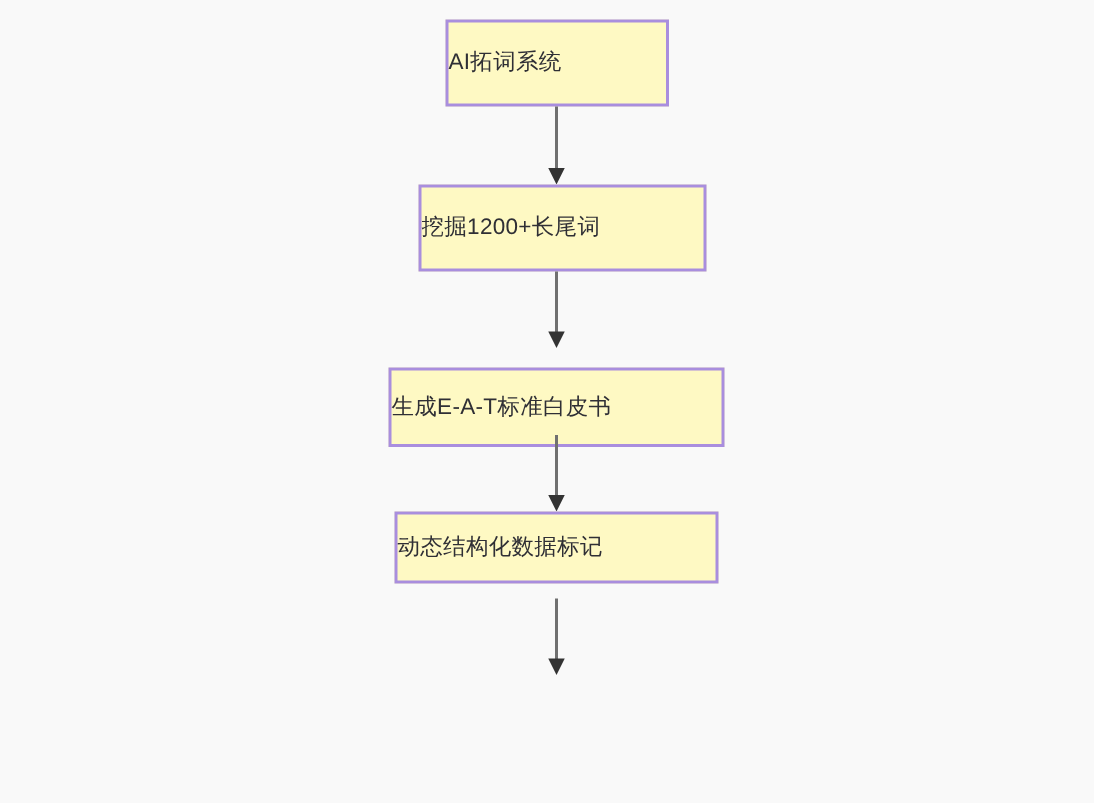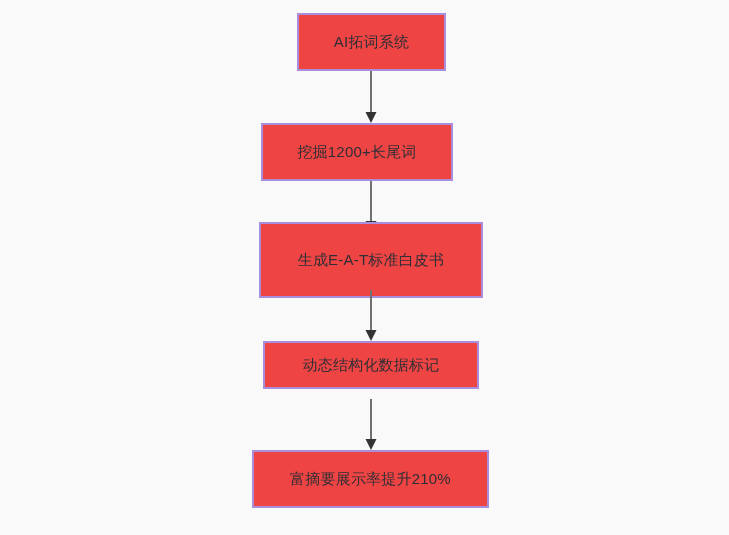--- a/index.html
+++ b/index.html
@@ -14,47 +14,46 @@
     overflow: hidden;
   }
   #flowchart-canvas {
     position: relative;
     width: 729px;
     height: 535px;
   }
   .node {
     position: absolute;
     box-sizing: border-box;
-    background: #ef4444;
+    background: #fef9c3;
     border: 2px solid #a98ede;
     display: flex;
     align-items: center;
-    justify-content: center;
     text-align: center;
   }
   .node-label {
     font-size: 15px;
     line-height: 1.2;
     color: #2f2f35;
     letter-spacing: 0.2px;
     white-space: nowrap;
   }
   .connector {
     position: absolute;
     width: 24px;
   }
   .connector svg {
     display: block;
     overflow: visible;
   }
 
   
   #node-0 { left: 297px;  top: 13px;  width: 149px; height: 58px; }
-  #node-1 { left: 261px;  top: 123px; width: 192px; height: 58px; }
-  #node-2 { left: 259px;  top: 222px; width: 224px; height: 76px; }
+  #node-1 { left: 279px;  top: 123px; width: 192px; height: 58px; }
+  #node-2 { left: 259px;  top: 245px; width: 224px; height: 53px; }
   #node-3 { left: 263px;  top: 341px; width: 216px; height: 48px; }
   #node-4 { left: 252px;  top: 450px; width: 237px; height: 58px; }
 
   
   #connector-0 { left: 359px; top: 71px;  height: 52px; }
   #connector-1 { left: 359px; top: 181px; height: 51px; }
   #connector-2 { left: 359px; top: 290px; height: 51px; }
   #connector-3 { left: 359px; top: 399px; height: 51px; }
 </style>
 </head>
@@ -99,17 +98,14 @@
     <span class="node-label">动态结构化数据标记</span>
   </div>
 
   <div class="connector" id="connector-3">
     <svg width="24" height="51" viewBox="0 0 24 51" aria-hidden="true">
       <line x1="12" y1="0" x2="12" y2="42" stroke="#707070" stroke-width="2"></line>
       <polygon points="12,51 6.5,40 17.5,40" fill="#333333"></polygon>
     </svg>
   </div>
 
-  <div class="node" id="node-4">
-    <span class="node-label">富摘要展示率提升210%</span>
-  </div>
 
 </div>
 
 </body></html>

